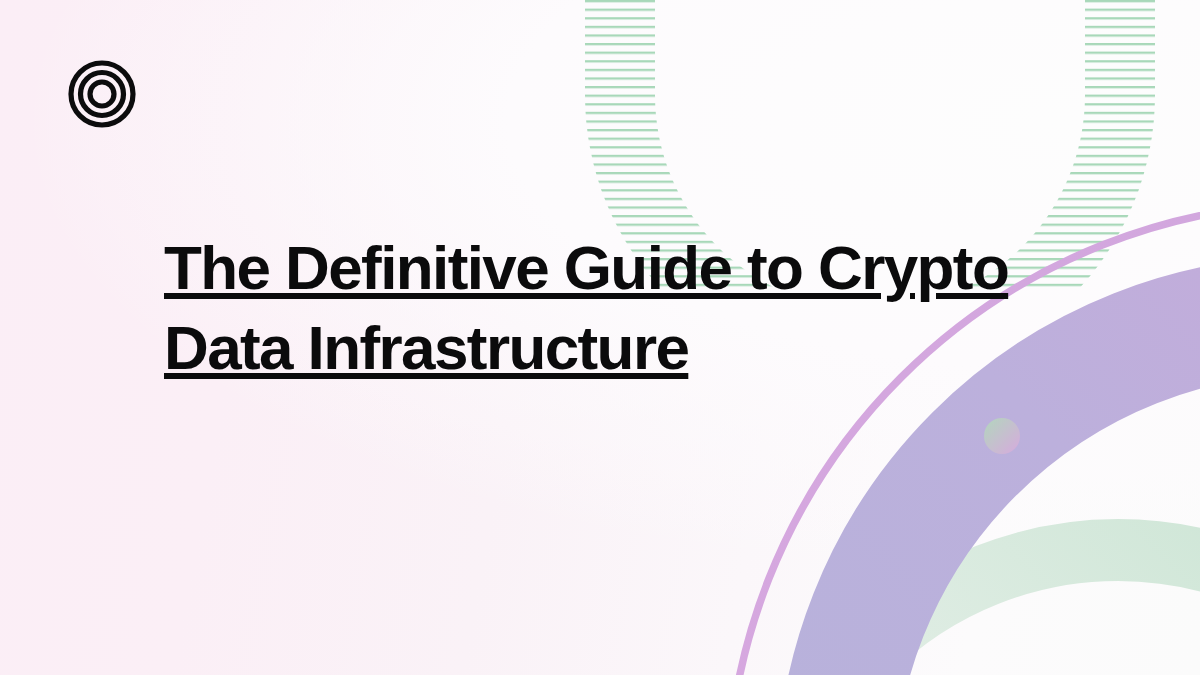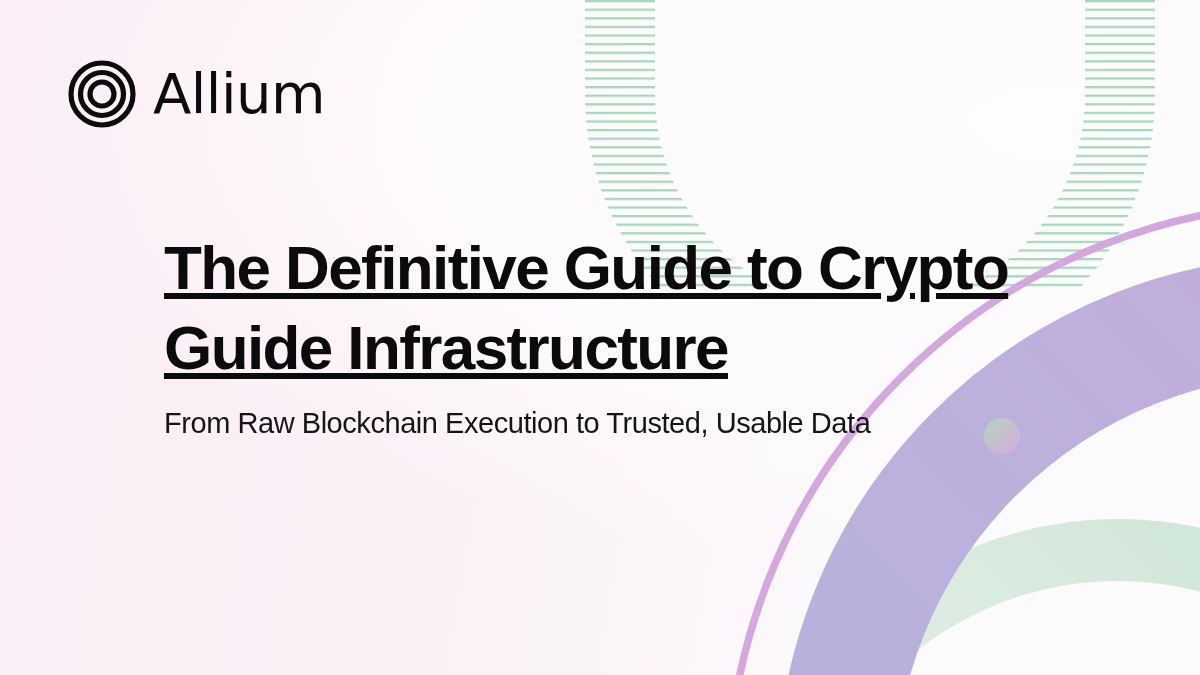--- a/index.html
+++ b/index.html
@@ -150,21 +150,19 @@
 
     <circle cx="1002" cy="436" r="18" fill="url(#dotGrad)"></circle>
   </svg>
 
   <div class="logo">
     <svg class="logo-mark" viewBox="0 0 68 68" aria-hidden="true">
       <circle cx="34" cy="34" r="31" fill="none" stroke="#0c0c0d" stroke-width="5.2"></circle>
       <circle cx="34" cy="34" r="21.5" fill="none" stroke="#0c0c0d" stroke-width="5.2"></circle>
       <circle cx="34" cy="34" r="12" fill="none" stroke="#0c0c0d" stroke-width="5.2"></circle>
     </svg>
-    <span class="logo-word">Allium</span>
   </div>
 
   <div class="textblock">
-    <h1 class="title"><span>The Definitive Guide to Crypto</span><br><span>Guide Infrastructure</span></h1>
-    <p class="subtitle">From Raw Blockchain Execution to Trusted, Usable Data</p>
+    <h1 class="title"><span>The Definitive Guide to Crypto</span><br><span>Data Infrastructure</span></h1>
   </div>
 
 </div>
 
 </body></html>

